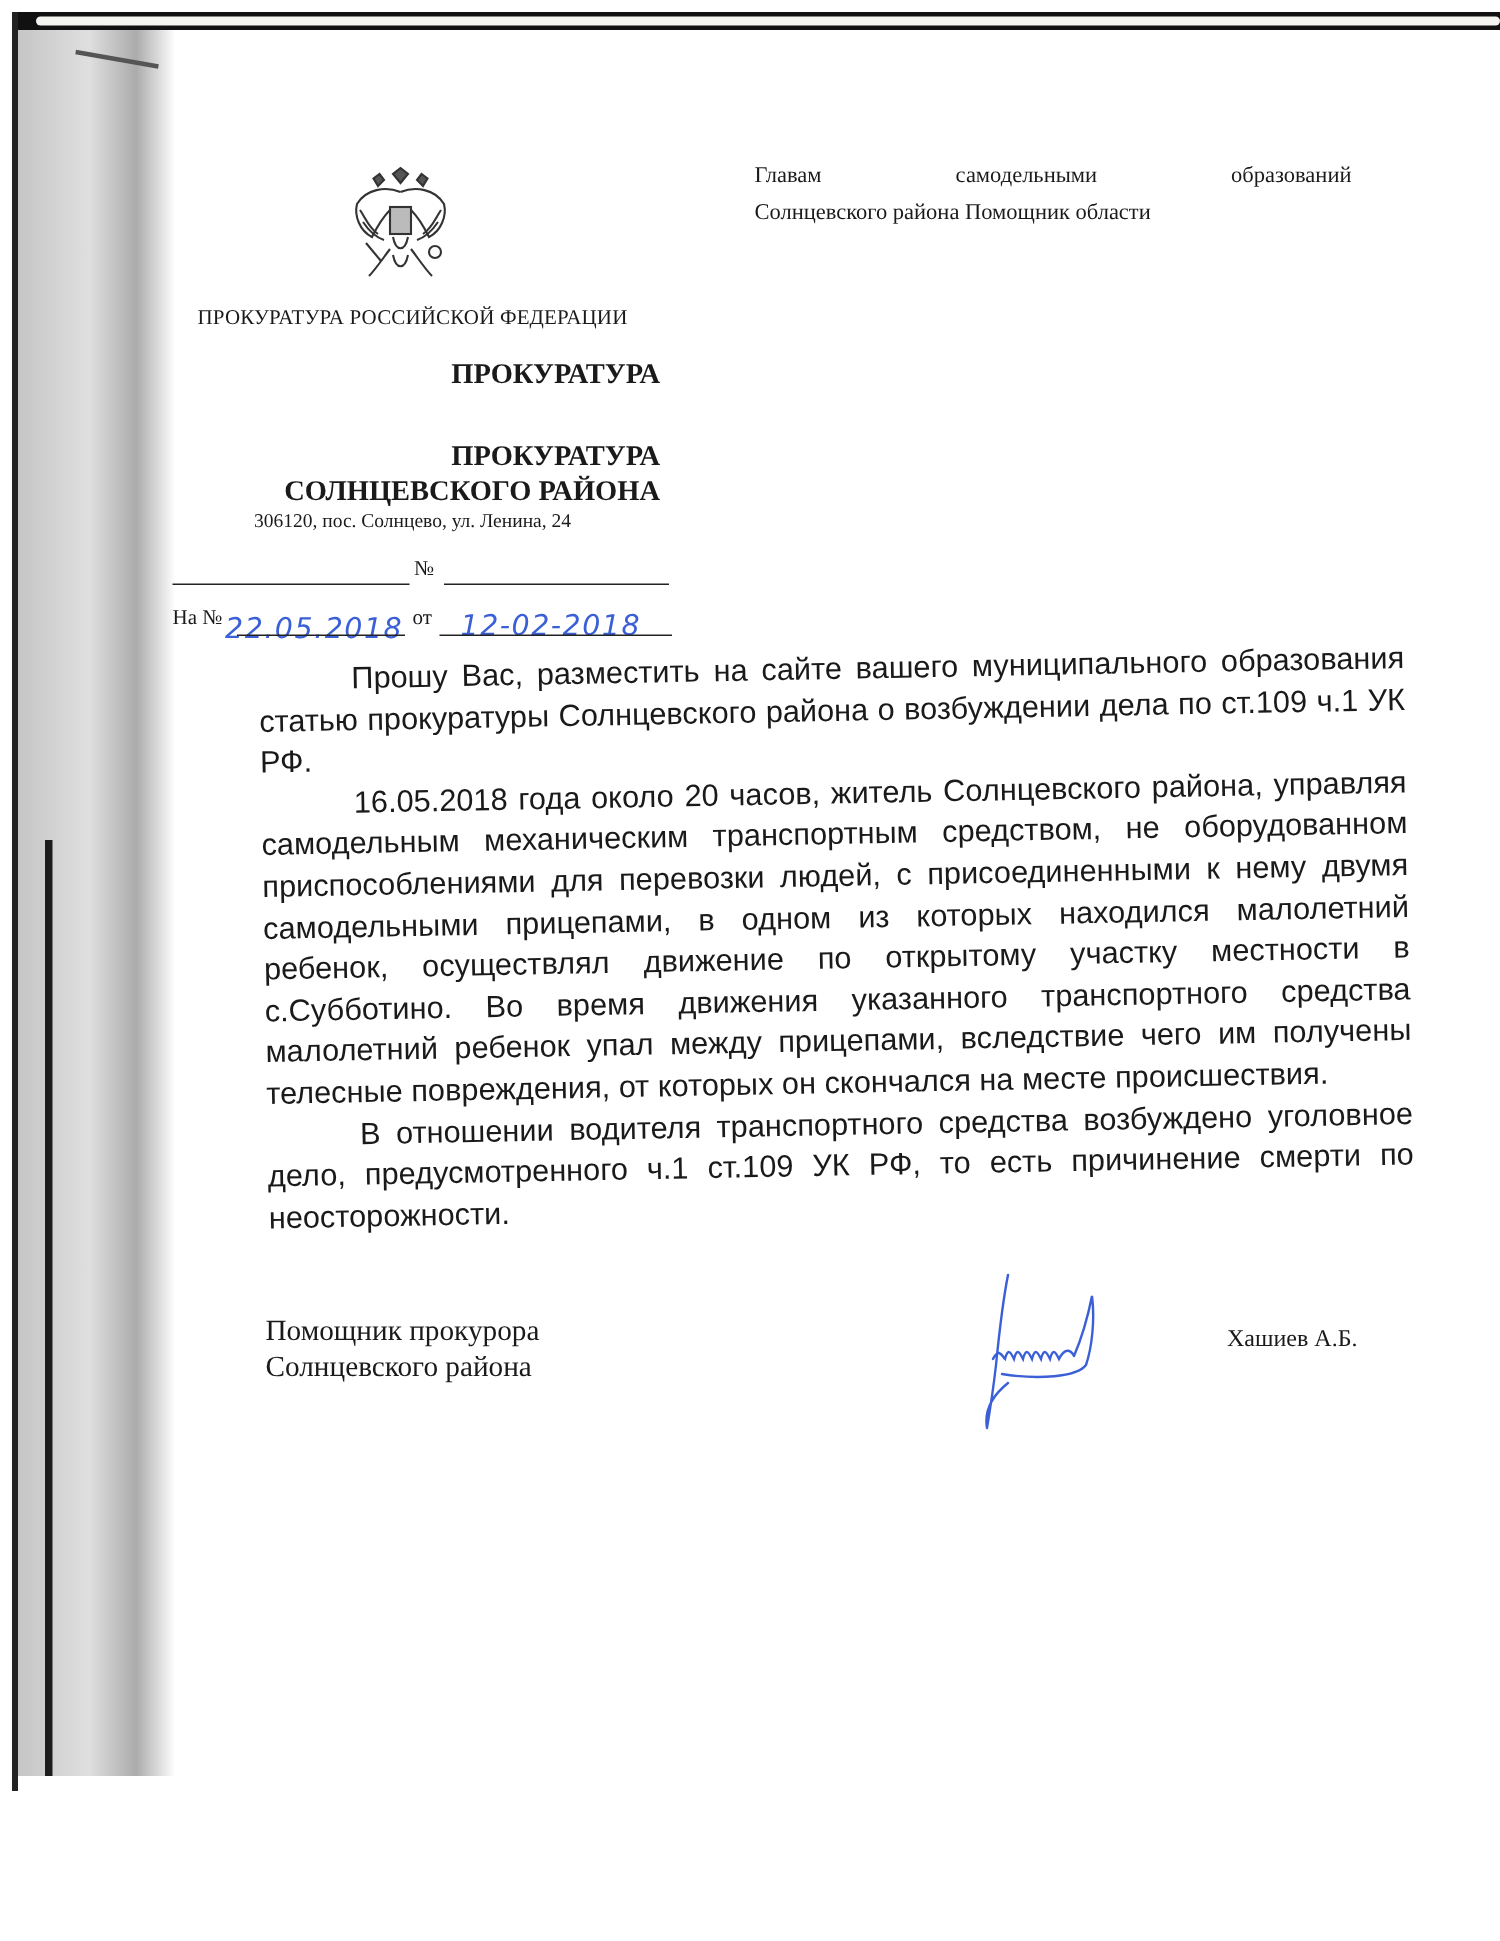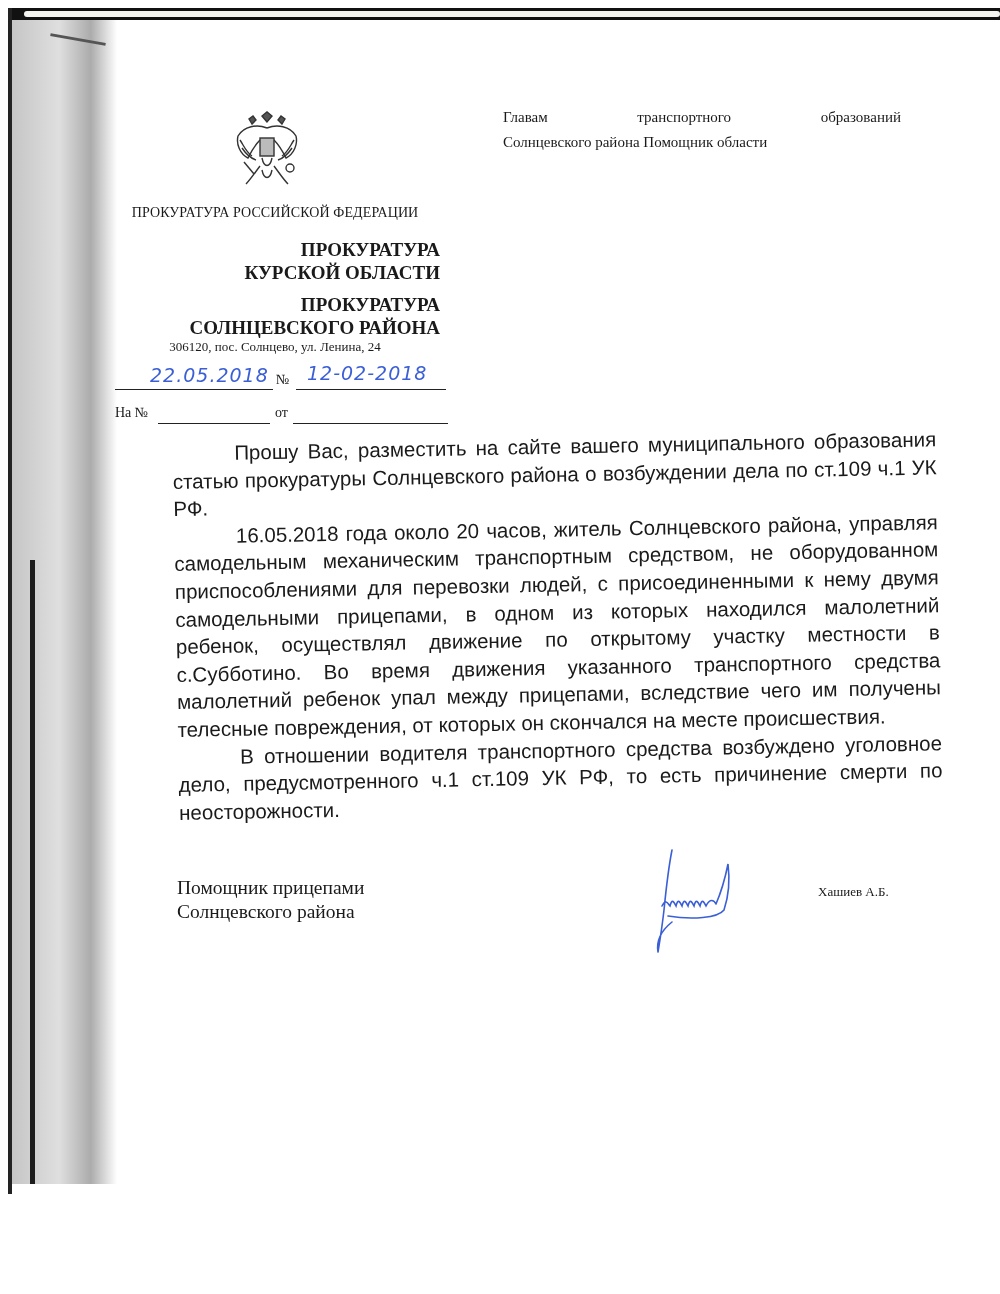--- a/index.html
+++ b/index.html
@@ -18,33 +18,33 @@
   
   .emblem { position:absolute; left:232px; top:110px; width:70px; height:80px; }
   .org-federal { position:absolute; left:110px; top:205px; width:330px; text-align:center; font-size:14px; letter-spacing:0.1px;font-family:Liberation Serif, serif; }
   .org-block { position:absolute; left:110px; width:330px; text-align:right; font-weight:bold; font-size:19px; line-height:23px; }
   .org-region { top:238px; }
   .org-district { top:293px; }
   .org-address { position:absolute; left:110px; top:339px; width:330px; text-align:center; font-size:13px; }
 
   .ref-line { position:absolute; font-size:14px; }
   .underline { position:absolute; border-bottom:1px solid #222; height:1px; }
-  .handwritten { position:absolute; font-family:"DejaVu Sans", sans-serif; color:#3b5fd6; font-size:19px; font-style:italic; letter-spacing:1px; }
+  .handwritten { position:absolute; font-family:"DejaVu Sans", sans-serif; color:#3b5fd6; font-size:19px; font-style:italic; letter-spacing:1px;margin-top:44px; }
 
   
   .addressee { position:absolute; left:503px; top:105px; width:398px; font-size:15px; line-height:25px; }
   .addressee .line1 { display:flex; justify-content:space-between; }
 
   
   .body-text { position:absolute; left:172px; top:440px; width:764px; font-family:"Liberation Sans Narrow","Liberation Sans", sans-serif; font-size:20.5px; line-height:27.6px; text-align:justify; transform:rotate(-1.1deg); transform-origin:0 0; }
   .body-text p { margin:0; text-indent:62px; }
 
   
   .signer-position { position:absolute; left:177px; top:876px; font-size:19.5px; line-height:24px; }
-  .signer-name { position:absolute; left:818px; top:884px; font-size:13px; }
+  .signer-name { position:absolute; left:818px; top:884px; font-size:16px; }
   .signature { position:absolute; left:632px; top:840px; width:120px; height:120px; }
 </style>
 </head>
 <body>
 
 <div class="scan-shadow"></div>
 <div class="scan-top-bar"></div>
 <div class="scan-left-edge"></div>
 <div class="scan-left-edge-lower"></div>
 <div class="scan-streak"></div>
@@ -67,21 +67,20 @@
       <line x1="12" y1="52" x2="22" y2="64"></line>
       <circle cx="58" cy="58" r="4"></circle>
     </g>
   </svg>
 </div>
 
 <div class="org-federal">ПРОКУРАТУРА РОССИЙСКОЙ ФЕДЕРАЦИИ</div>
 
 <div class="org-block org-region">
   <div>ПРОКУРАТУРА</div>
-  <div>КУРСКОЙ ОБЛАСТИ</div>
 </div>
 
 <div class="org-block org-district">
   <div>ПРОКУРАТУРА</div>
   <div>СОЛНЦЕВСКОГО РАЙОНА</div>
 </div>
 
 <div class="org-address">306120, пос. Солнцево, ул. Ленина, 24</div>
 
 <div class="underline" style="left:115px; top:388px; width:158px;"></div>
@@ -91,34 +90,34 @@
 <div class="handwritten" style="left:307px; top:362px;">12-02-2018</div>
 
 <div class="ref-line" style="left:115px; top:405px;">На №</div>
 <div class="underline" style="left:158px; top:422px; width:112px;"></div>
 <div class="ref-line" style="left:275px; top:405px;">от</div>
 <div class="underline" style="left:293px; top:422px; width:155px;"></div>
 
 <div class="addressee">
   <div class="line1">
     <span>Главам</span>
-    <span>транспортного</span>
+    <span>самодельными</span>
     <span>образований</span>
   </div>
   <div>Солнцевского района Помощник области</div>
 </div>
 
 <div class="body-text">
   <p>Прошу Вас, разместить на сайте вашего муниципального образования статью прокуратуры Солнцевского района о возбуждении дела по ст.109 ч.1 УК РФ.</p>
   <p>16.05.2018 года около 20 часов, житель Солнцевского района, управляя самодельным механическим транспортным средством, не оборудованном приспособлениями для перевозки людей, с присоединенными к нему двумя самодельными прицепами, в одном из которых находился малолетний ребенок, осуществлял движение по открытому участку местности в с.Субботино. Во время движения указанного транспортного средства малолетний ребенок упал между прицепами, вследствие чего им получены телесные повреждения, от которых он скончался на месте происшествия.</p>
   <p>В отношении водителя транспортного средства возбуждено уголовное дело, предусмотренного ч.1 ст.109 УК РФ, то есть причинение смерти по неосторожности.</p>
 </div>
 
 <div class="signer-position">
-  <div>Помощник прицепами</div>
+  <div>Помощник прокурора</div>
   <div>Солнцевского района</div>
 </div>
 
 <div class="signature">
   <svg viewBox="0 0 120 120" width="120" height="120">
     <path d="M40 10 C36 30 34 50 32 70 C30 88 28 100 26 112 M26 112 C24 100 30 90 40 82
              M30 66 C34 58 36 64 38 66 C40 58 42 62 44 66 C46 58 48 62 50 66 C52 58 54 62 56 66 C58 58 60 62 62 66 C64 58 66 62 68 66 C70 58 72 62 74 66 C78 58 82 60 84 64
              M84 64 C90 50 94 34 96 24 C98 40 96 58 92 70 C86 78 60 80 36 76" fill="none" stroke="#3b5fd6" stroke-width="1.6" stroke-linecap="round"></path>
   </svg>
 </div>

